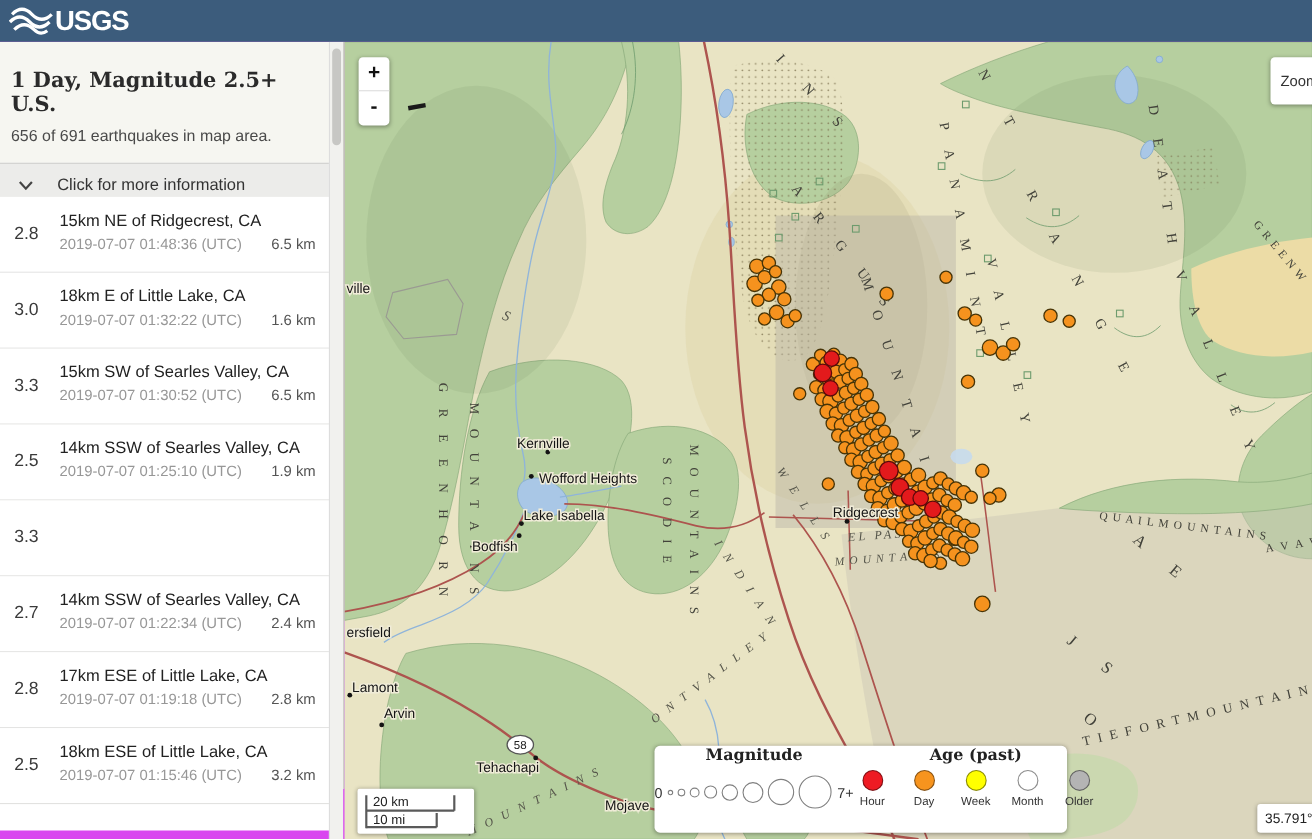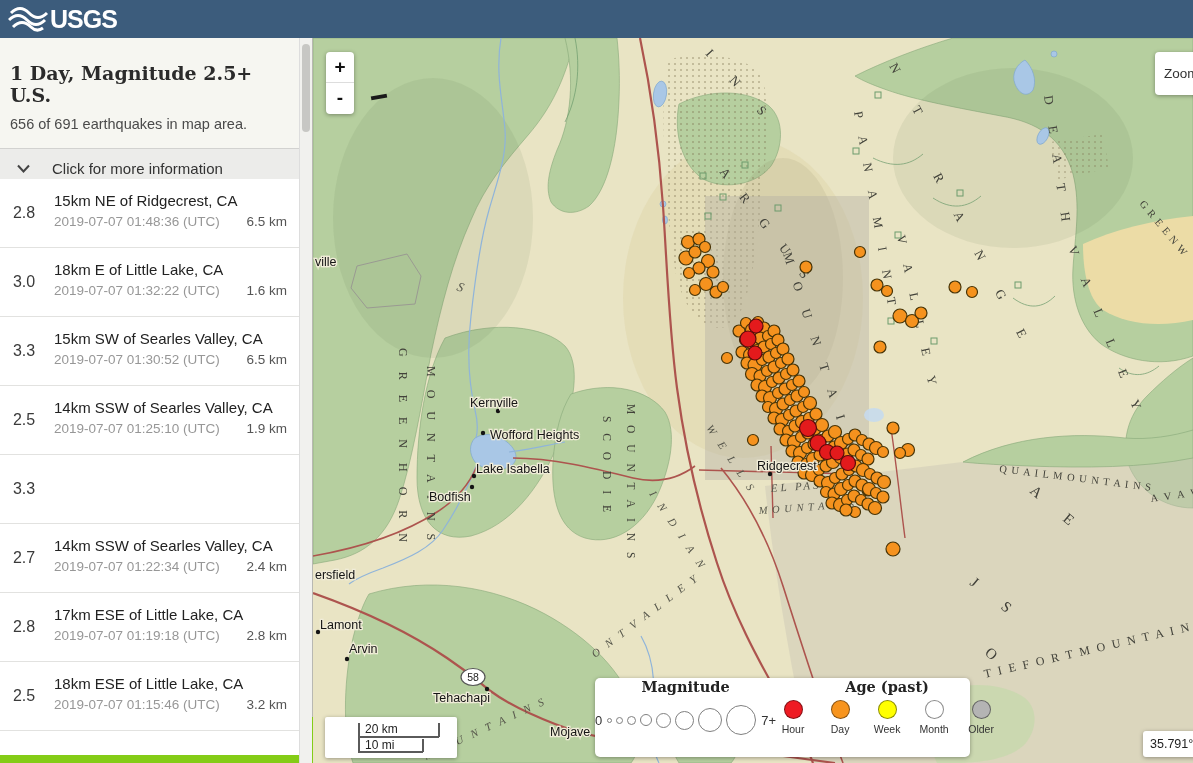--- a/index.html
+++ b/index.html
@@ -1,16 +1,16 @@
 <!DOCTYPE html>
 <html><head>
 <meta charset="utf-8">
 <style>
   html,body{margin:0;padding:0;background:#888;}
-  #app{position:relative;width:1193px;height:763px;overflow:hidden;background:#84cc16;
+  #app{position:relative;width:1193px;height:763px;overflow:hidden;background:#d946ef;
        font-family:"Liberation Sans","DejaVu Sans",sans-serif;}
   
   #topbar{position:absolute;left:0;top:0;width:1193px;height:38px;background:#3c5c7c;z-index:30;}
   #logo{position:absolute;left:8px;top:4px;height:30px;display:flex;align-items:center;cursor:pointer;}
   #logo .word{color:#fff;font-weight:bold;font-size:25px;letter-spacing:-1px;font-family:"Liberation Sans",sans-serif;}
   
   #sidebar{position:absolute;left:0;top:38px;width:313px;height:679px;background:#f6f6f1;z-index:20;border-right:1px solid #b8b8b2;box-sizing:border-box;}
   #sb-head{padding:24px 14px 0 10px;}
   #sb-title{font-family:"DejaVu Serif","Liberation Serif",serif;font-weight:700;font-size:19px;color:#2b2b2b;}
   #sb-sub{margin-top:10px;font-size:14.5px;color:#4a4a4a;}
@@ -36,21 +36,21 @@
               paint-order:stroke;stroke:#f0ecd8;stroke-width:2.6px;}
   
   .ovl{position:absolute;background:#fff;box-shadow:0 1px 4px rgba(0,0,0,.35);}
   #zoomctl{left:326px;top:52px;width:28px;height:62px;border-radius:4px;z-index:25;text-align:center;}
   #zoomctl .zb{height:30px;line-height:30px;font-size:19px;font-weight:bold;color:#111;cursor:pointer;}
   #zoomctl .zdiv{height:1px;background:#ddd;}
   #zoombtn{left:1155px;top:52px;width:80px;height:43px;border-radius:4px;z-index:25;
            font-size:13.5px;color:#333;line-height:43px;padding-left:9px;box-sizing:border-box;cursor:pointer;}
   #coordbox{left:1143px;top:731px;width:80px;height:26px;border-radius:3px;z-index:25;
             font-size:12.5px;color:#222;line-height:26px;padding-left:7px;box-sizing:border-box;}
-  #scalebox{left:325px;top:717px;width:106px;height:41px;border-radius:2px;z-index:25;padding-left:26px;}
+  #scalebox{left:325px;top:717px;width:106px;height:41px;border-radius:2px;z-index:25;}
   #scalebox svg{display:block;}
   #legend{left:595px;top:678px;width:375px;height:79px;border-radius:5px;z-index:25;display:flex;}
   .lg-col{flex:1;position:relative;}
   .lg-title{font-family:"DejaVu Serif","Liberation Serif",serif;font-weight:700;font-size:14.5px;color:#222;text-align:center;}
   #mag-row{display:flex;align-items:center;justify-content:center;gap:5px;margin-top:10px;}
   #mag-row .mg-end{font-size:13px;color:#333;}
   .mg-c{border:1px solid #808080;border-radius:50%;box-sizing:border-box;background:transparent;}
   #age-row{display:flex;justify-content:flex-start;gap:13px;margin-top:5px;}
   .age-item{display:flex;flex-direction:column;align-items:center;width:34px;}
   .age-dot{width:19px;height:19px;border-radius:50%;border:1px solid rgba(0,0,0,.45);box-sizing:border-box;}

